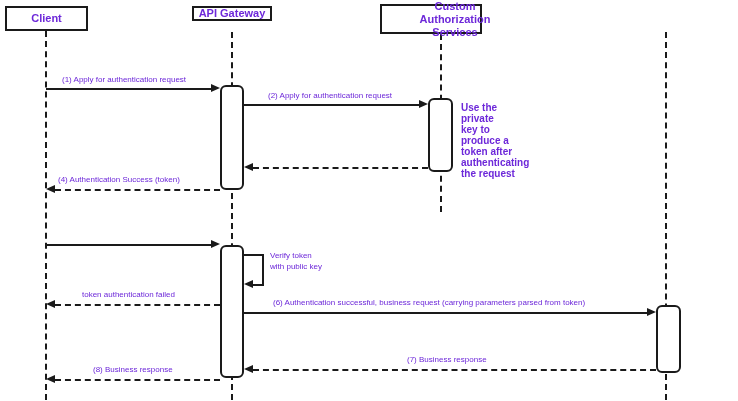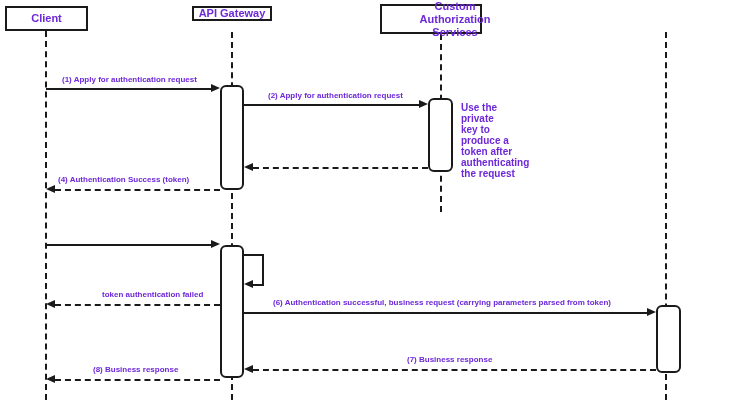--- a/index.html
+++ b/index.html
@@ -27,21 +27,21 @@
     position:absolute;width:0;height:0;z-index:5;
     border-top:4px solid transparent;border-bottom:4px solid transparent;
     border-left:9px solid #1a1a1a;
   }
   .arrow-left{
     position:absolute;width:0;height:0;z-index:5;
     border-top:4px solid transparent;border-bottom:4px solid transparent;
     border-right:9px solid #1a1a1a;
   }
   .mlabel{
-    position:absolute;font-size:8px;font-weight:bold;line-height:11px;
+    position:absolute;font-size:8px;font-weight:normal;line-height:11px;
     white-space:nowrap;z-index:6;background:transparent;
   }
   .multiline{white-space:pre-line;}
   .note{
     position:absolute;font-size:10px;font-weight:bold;line-height:11px;
     white-space:pre-line;z-index:6;width:70px;
   }
 </style>
 </head>
 <body>
@@ -85,26 +85,28 @@
   <div class="mline dashed" style="left:253px;top:167px;width:175px;"></div>
   <div class="arrow-left" style="left:244px;top:163px;"></div>
 
   <div class="mlabel" style="left:58px;top:174px;">(4) Authentication Success (token)</div>
   <div class="mline dashed" style="left:55px;top:189px;width:165px;"></div>
   <div class="arrow-left" style="left:46px;top:185px;"></div>
 
   <div class="mline solid" style="left:46px;top:244px;width:166px;"></div>
   <div class="arrow-right" style="left:211px;top:240px;"></div>
 
+  <div class="mlabel multiline" style="left:270px;top:250px;">Verify token
+with public key</div>
   <div class="mline solid" style="left:244px;top:254px;width:20px;"></div>
   <div class="vline" style="left:262px;top:254px;height:30px;"></div>
   <div class="mline solid" style="left:253px;top:284px;width:11px;"></div>
   <div class="arrow-left" style="left:244px;top:280px;"></div>
 
-  <div class="mlabel" style="left:82px;top:289px;margin-left:20px;">token authentication failed</div>
+  <div class="mlabel" style="left:82px;top:289px;">token authentication failed</div>
   <div class="mline dashed" style="left:55px;top:304px;width:165px;"></div>
   <div class="arrow-left" style="left:46px;top:300px;"></div>
 
   <div class="mlabel" style="left:273px;top:297px;">(6) Authentication successful, business request (carrying parameters parsed from token)</div>
   <div class="mline solid" style="left:244px;top:312px;width:403px;"></div>
   <div class="arrow-right" style="left:647px;top:308px;"></div>
 
   <div class="mlabel" style="left:407px;top:354px;">(7) Business response</div>
   <div class="mline dashed" style="left:253px;top:369px;width:403px;"></div>
   <div class="arrow-left" style="left:244px;top:365px;"></div>

